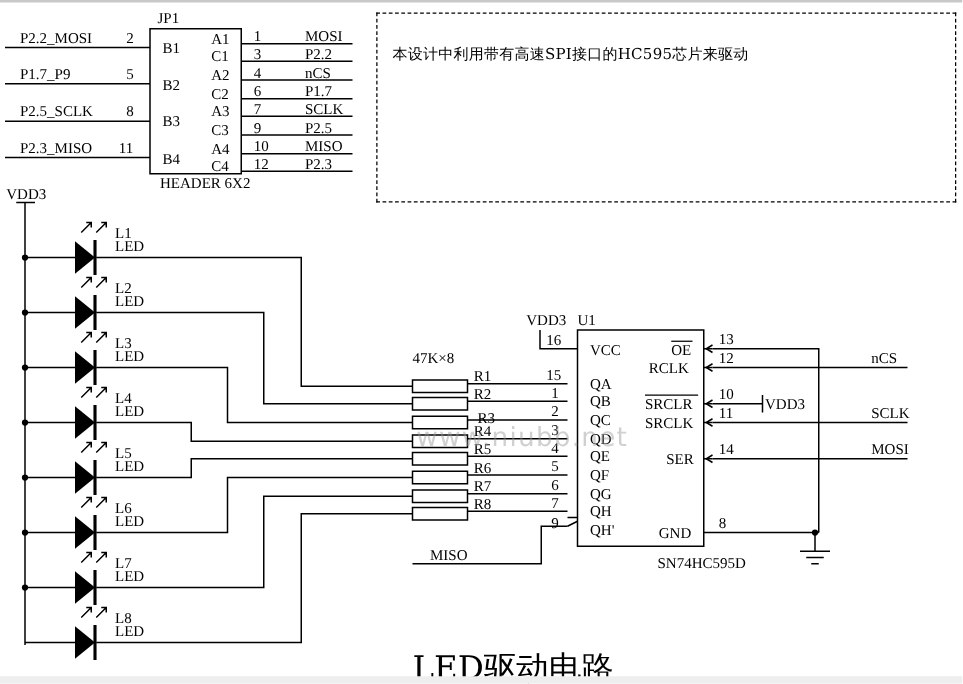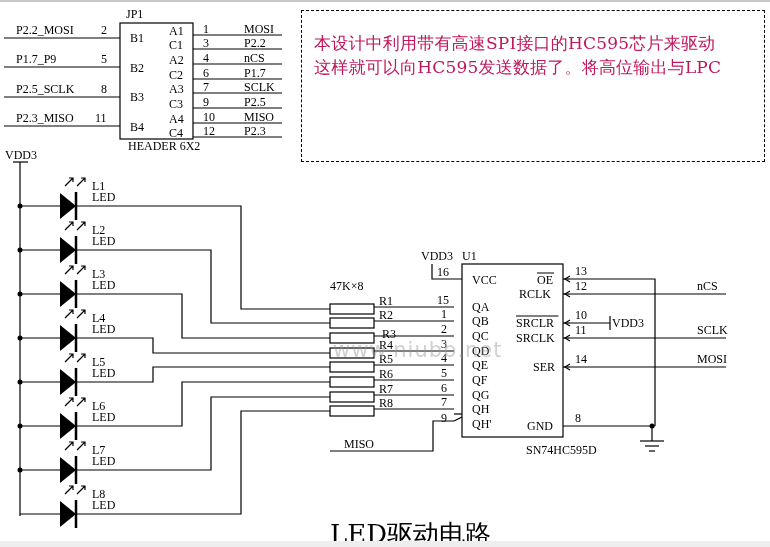--- a/index.html
+++ b/index.html
@@ -4,21 +4,21 @@
 <style>
   html, body { margin:0; padding:0; background:#ffffff; }
   body { width:770px; height:547px; position:relative; overflow:hidden; font-family:"Liberation Serif","DejaVu Serif",serif; }
   #topbar { position:absolute; left:0; top:0; width:770px; height:2px; background:#c8c8c8; }
   #bottombar { position:absolute; left:0; top:541px; width:770px; height:6px; background:#eeeeee; }
   svg#schem { position:absolute; left:0; top:0; }
   svg text { font-family:"Liberation Serif","DejaVu Serif",serif; fill:#000; }
   .t { font-size:12px; }
   .w { stroke:#000; stroke-width:1.2; fill:none; }
   #note { position:absolute; left:301px; top:10px; width:464px; height:152px; border:1px dashed #000; box-sizing:border-box; }
-  #note-text { position:absolute; left:12px; top:20px; width:450px; font-size:17px; line-height:24px; color:#be185d; font-family:"DejaVu Serif","Liberation Serif",serif; letter-spacing:0.2px; }
+  #note-text { position:absolute; left:12px; top:20px; width:450px; font-size:12px; line-height:24px; color:#000000; font-family:"DejaVu Serif","Liberation Serif",serif; letter-spacing:0.2px; }
   #note-text span { display:block; white-space:nowrap; }
   #caption { position:absolute; left:330px; top:517px; font-size:26px; color:#000; font-family:"DejaVu Serif","Liberation Serif",serif; }
   #watermark { position:absolute; left:333px; top:338px; font-size:21px; font-weight:normal; color:rgba(150,150,150,0.45); font-family:"DejaVu Sans","Liberation Sans",sans-serif; letter-spacing:1px; pointer-events:none; }
 </style>
 </head>
 <body>
 
 <div id="topbar"></div>
 
 <svg id="schem" width="770" height="547">
@@ -286,19 +286,18 @@
       <line x1="649" y1="451" x2="655" y2="451" class="w"></line>
     </g>
     <polyline points="454,421 433,421 433,451 330,451" class="w"></polyline>
     <text class="t" x="344" y="448">MISO</text>
   </g>
 </svg>
 
 <div id="note">
   <div id="note-text">
     <span>本设计中利用带有高速SPI接口的HC595芯片来驱动</span>
-    <span>这样就可以向HC595发送数据了。将高位输出与LPC</span>
   </div>
 </div>
 
 <div id="watermark">www.niubb.net</div>
 <div id="caption">LED驱动电路</div>
 <div id="bottombar"></div>
 
 </body></html>

